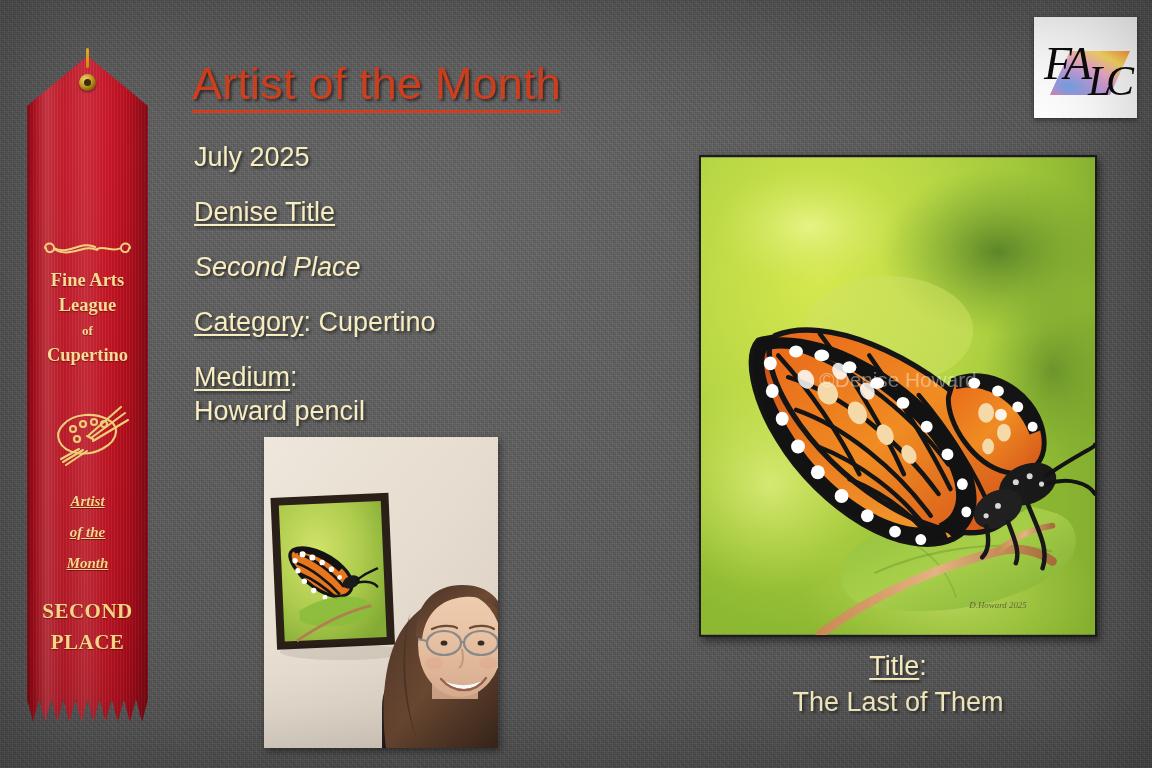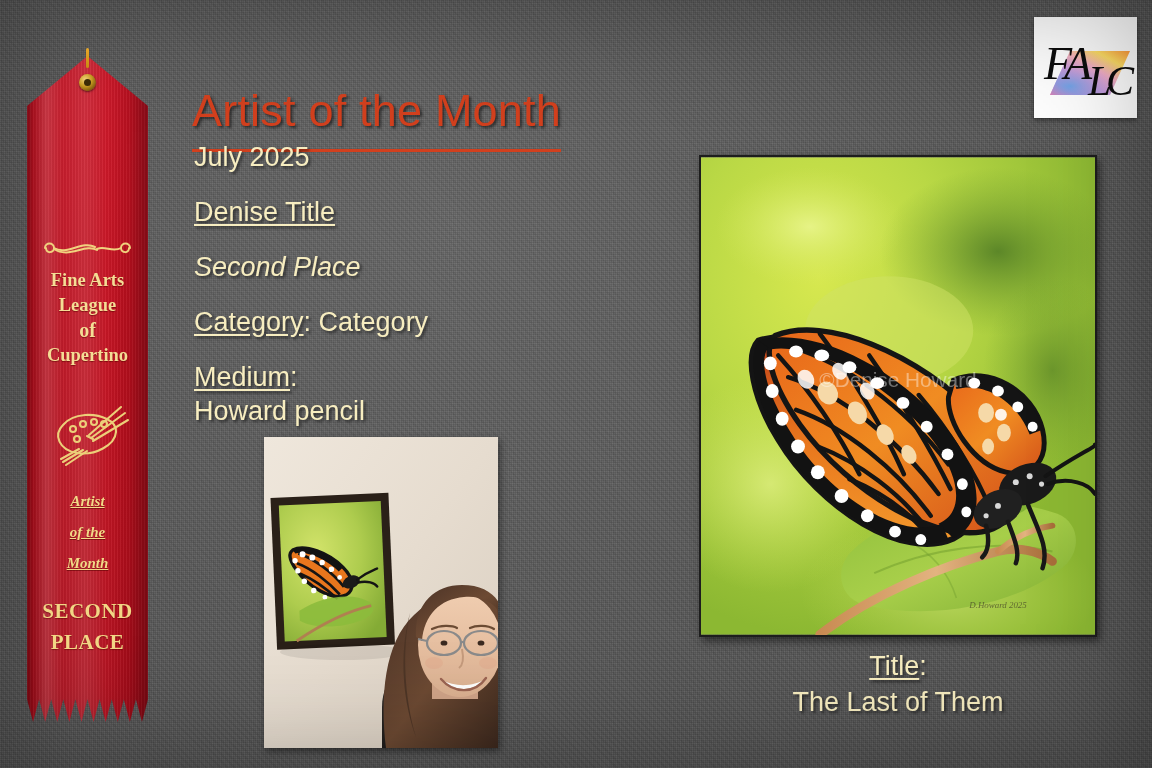--- a/index.html
+++ b/index.html
@@ -60,42 +60,42 @@
     border-radius:50%;background:#3b2a06;
   }
   .rb-content{position:absolute;left:0;top:8px;width:108px;height:666px;z-index:4;color:#f2d98a;text-align:center;}
   .rb-flourish{position:absolute;left:0;top:178px;width:121px;height:30px;}
   .rb-org{
     position:absolute;left:4px;top:212px;width:113px;
     font-family:"Liberation Serif",serif;font-weight:bold;
     font-size:18.5px;line-height:25px;
     color:#f5dd95;text-shadow:0 1px 1px rgba(90,0,0,.6);
   }
-  .rb-org .sm{font-size:20px;}
+  .rb-org .sm{font-size:13px;}
   .rb-palette{position:absolute;left:16px;top:335px;width:90px;height:78px;}
   .rb-aotm{
     position:absolute;left:4px;top:430px;width:113px;
     font-family:"Liberation Serif",serif;font-style:italic;font-weight:bold;
     font-size:15px;line-height:31px;color:#f3d987;
     text-shadow:0 1px 1px rgba(90,0,0,.55);
     text-decoration:underline;
   }
   .rb-place{
     position:absolute;left:4px;top:540px;width:113px;
     font-family:"Liberation Serif",serif;font-weight:bold;
     font-size:21px;line-height:31px;letter-spacing:.5px;
     color:#f2d685;text-shadow:0 1px 1px rgba(90,0,0,.55);
   }
 
   
   .title{
-    position:absolute;left:192px;top:87px;
+    position:absolute;left:192px;top:60px;
     font-size:45px;color:#d2401e;letter-spacing:.2px;
     text-shadow:2px 2px 3px rgba(0,0,0,.55);
-    border-bottom:3px solid #d2401e;padding-bottom:14px;
+    border-bottom:3px solid #d2401e;padding-bottom:2px;
     display:inline-block;line-height:48px;
   }
   .info{position:absolute;left:194px;top:142px;width:470px;color:#f7edc0;}
   .info .line{
     font-size:27px;line-height:30px;margin-bottom:25px;
     text-shadow:2px 2px 3px rgba(0,0,0,.55);white-space:nowrap;
   }
   .info .line.tight{margin-bottom:4px;}
   .info .line.cont{margin-top:4px;margin-bottom:0;}
   .u{text-decoration:underline;text-underline-offset:3px;}
@@ -185,21 +185,21 @@
 
     </div>
   </div>
 
   <div class="title">Artist of the Month</div>
 
   <div class="info">
     <div class="line">July 2025</div>
     <div class="line"><span class="u">Denise Title</span></div>
     <div class="line it">Second Place</div>
-    <div class="line"><span class="u">Category</span><span>: Category</span></div>
+    <div class="line"><span class="u">Category</span><span>: Cupertino</span></div>
     <div class="line tight"><span class="u">Medium</span><span>:</span></div>
     <div class="line cont">Howard pencil</div>
   </div>
 
   <div class="falc">
     <svg viewBox="0 0 103 101">
       <defs>
         <linearGradient id="fg" x1="0" y1="1" x2="1" y2="0">
           <stop offset="0" stop-color="#f06292"></stop>
           <stop offset="0.18" stop-color="#7e8ce0"></stop>

